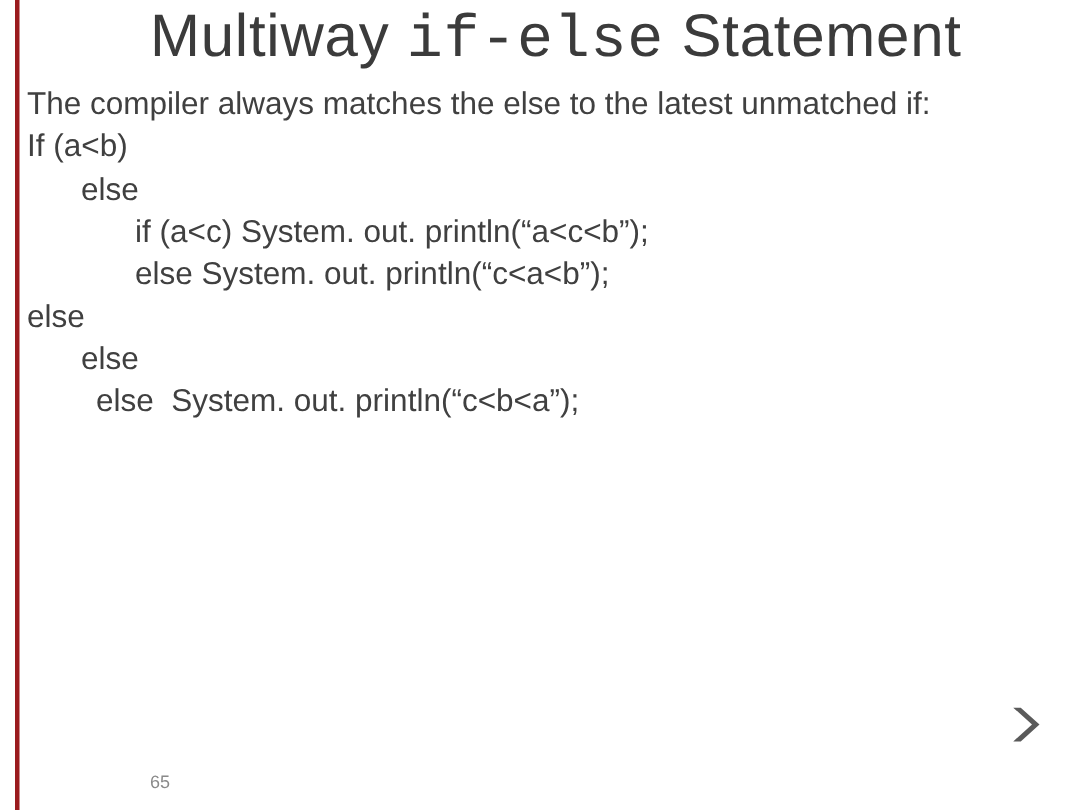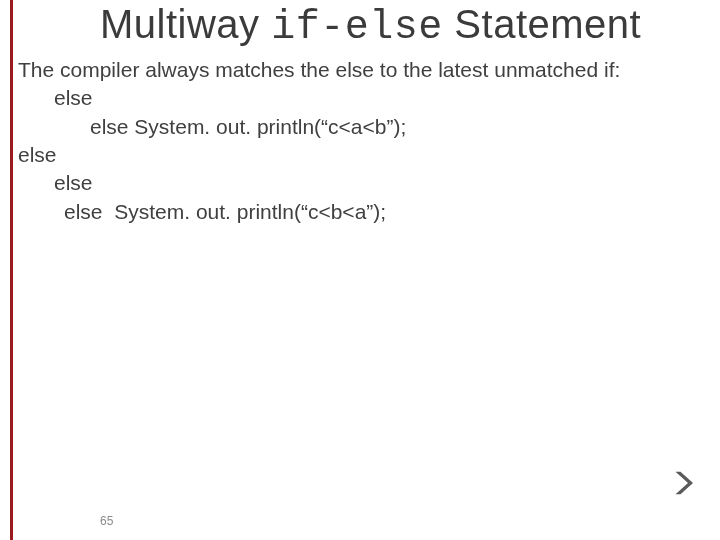--- a/index.html
+++ b/index.html
@@ -75,21 +75,23 @@
 
 <div class="slide">
   <div class="left-rule"></div>
 
   <div class="title">
     <span>Multiway </span><span class="mono">if-else</span><span> Statement</span>
   </div>
 
   <div class="body">
     <div class="line">The compiler always matches the else to the latest unmatched if:</div>
+    <div class="line">If (a&lt;b)</div>
     <div class="line i1">else</div>
+    <div class="line i2">if (a&lt;c) System. out. println(“a&lt;c&lt;b”);</div>
     <div class="line i2">else System. out. println(“c&lt;a&lt;b”);</div>
     <div class="line">else</div>
     <div class="line i1">else</div>
     <div class="line i3">else  System. out. println(“c&lt;b&lt;a”);</div>
   </div>
 
   <div class="pagenum">65</div>
 
   <div class="chevron">
     <svg viewBox="0 0 24 24" width="30" height="30">

